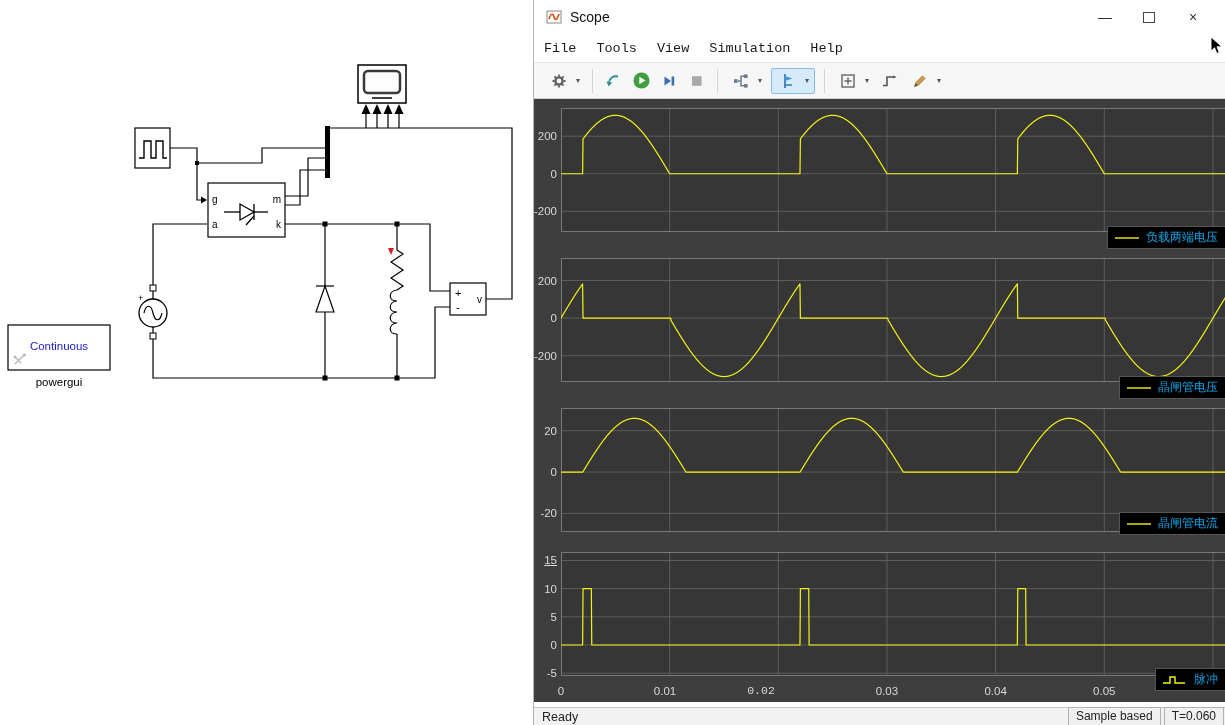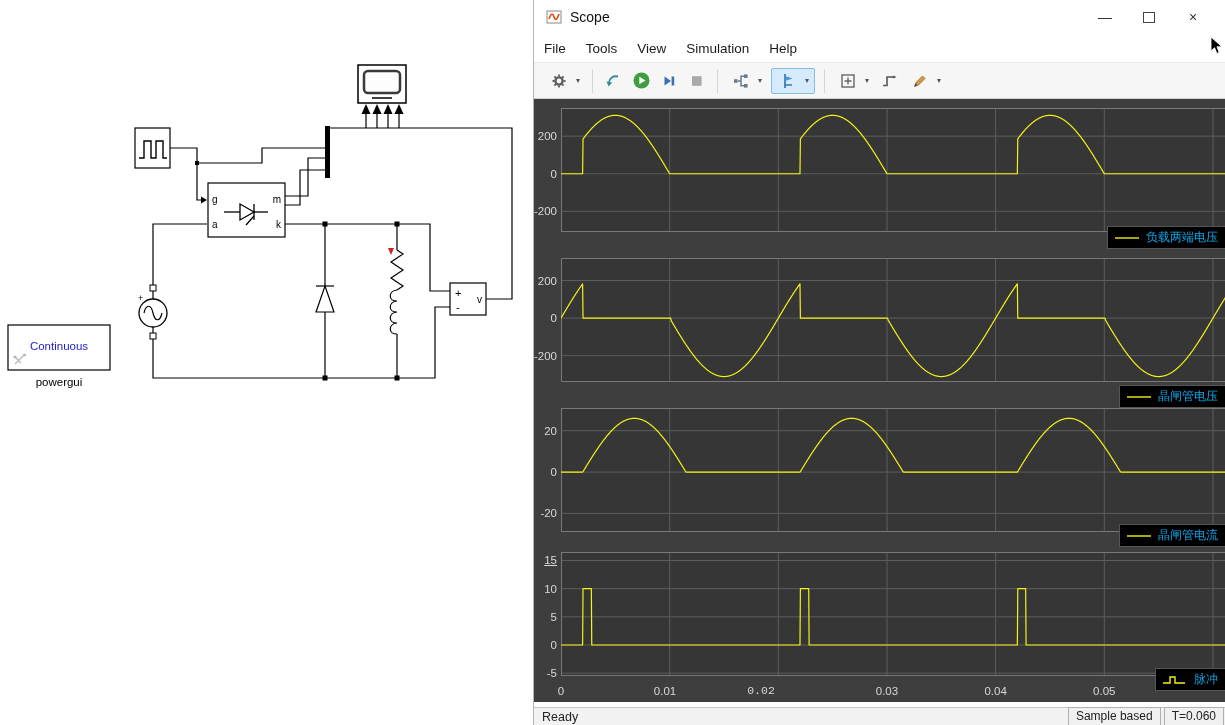--- a/index.html
+++ b/index.html
@@ -15,21 +15,21 @@
                 border-left:1px solid #b5b5b5;box-sizing:border-box;}
   .titlebar{height:34px;display:flex;align-items:center;background:#ffffff;padding-left:12px;}
   .titlebar .title{font-size:14px;color:#111;margin-left:8px;}
   .wincontrols{margin-left:auto;display:flex;align-items:center;padding-right:10px;}
   .wincontrols .wbtn{width:44px;height:30px;display:flex;align-items:center;justify-content:center;
                      font-size:14px;color:#333;cursor:default;}
   .maxbox{width:10px;height:9px;border:1.3px solid #444;display:inline-block;}
   .closex{font-size:17px;}
 
   .menubar{height:28px;display:flex;align-items:center;background:#ffffff;font-size:13.5px;color:#1a1a1a;position:relative;}
-  .menubar .mitem{padding:0 10px;height:100%;display:flex;align-items:center;}
+  .menubar .mitem{padding:0 10px;height:100%;display:flex;align-items:center;font-family:Liberation Mono, monospace;}
   #mouse-cursor{position:absolute;right:2px;top:2px;}
 
   .toolbar{height:37px;background:#f6f6f6;border-top:1px solid #e9e9e9;border-bottom:1px solid #cfcfcf;
            display:flex;align-items:center;padding-left:8px;box-sizing:border-box;}
   .tool{display:flex;align-items:center;justify-content:center;width:20px;height:24px;margin:0 4px;}
   .tgroup{display:flex;align-items:center;margin:0 3px;}
   .tgroup.active{background:#d5eafb;border:1px solid #86bde4;border-radius:2px;padding:0 2px;}
   .caret{font-size:8px;color:#555;width:10px;text-align:center;}
   .tsep{width:1px;height:24px;background:#d5d5d5;margin:0 6px;}
 
@@ -335,27 +335,27 @@
             <polyline points="0.00,93.00 0.42,93.00 0.83,93.00 1.25,93.00 1.66,93.00 2.08,93.00 2.49,93.00 2.91,93.00 3.33,93.00 3.74,93.00 4.16,93.00 4.57,93.00 4.99,93.00 5.40,93.00 5.82,93.00 6.23,93.00 6.65,93.00 7.07,93.00 7.48,93.00 7.90,93.00 8.31,93.00 8.73,93.00 9.14,93.00 9.56,93.00 9.97,93.00 10.39,93.00 10.81,93.00 11.22,93.00 11.64,93.00 12.05,93.00 12.47,93.00 12.88,93.00 13.30,93.00 13.72,93.00 14.13,93.00 14.55,93.00 14.96,93.00 15.38,93.00 15.79,93.00 16.21,93.00 16.63,93.00 17.04,93.00 17.46,93.00 17.87,93.00 18.29,93.00 18.70,93.00 19.12,93.00 19.53,93.00 19.95,93.00 20.37,93.00 20.78,93.00 21.20,93.00 21.61,93.00 22.03,36.64 22.44,36.64 22.86,36.64 23.27,36.64 23.69,36.64 24.11,36.64 24.52,36.64 24.94,36.64 25.35,36.64 25.77,36.64 26.18,36.64 26.60,36.64 27.02,36.64 27.43,36.64 27.85,36.64 28.26,36.64 28.68,36.64 29.09,36.64 29.51,36.64 29.92,36.64 30.34,36.64 30.76,93.00 31.17,93.00 31.59,93.00 32.00,93.00 32.42,93.00 32.83,93.00 33.25,93.00 33.67,93.00 34.08,93.00 34.50,93.00 34.91,93.00 35.33,93.00 35.74,93.00 36.16,93.00 36.58,93.00 36.99,93.00 37.41,93.00 37.82,93.00 38.24,93.00 38.65,93.00 39.07,93.00 39.48,93.00 39.90,93.00 40.32,93.00 40.73,93.00 41.15,93.00 41.56,93.00 41.98,93.00 42.39,93.00 42.81,93.00 43.23,93.00 43.64,93.00 44.06,93.00 44.47,93.00 44.89,93.00 45.30,93.00 45.72,93.00 46.13,93.00 46.55,93.00 46.97,93.00 47.38,93.00 47.80,93.00 48.21,93.00 48.63,93.00 49.04,93.00 49.46,93.00 49.88,93.00 50.29,93.00 50.71,93.00 51.12,93.00 51.54,93.00 51.95,93.00 52.37,93.00 52.78,93.00 53.20,93.00 53.62,93.00 54.03,93.00 54.45,93.00 54.86,93.00 55.28,93.00 55.69,93.00 56.11,93.00 56.53,93.00 56.94,93.00 57.36,93.00 57.77,93.00 58.19,93.00 58.60,93.00 59.02,93.00 59.43,93.00 59.85,93.00 60.27,93.00 60.68,93.00 61.10,93.00 61.51,93.00 61.93,93.00 62.34,93.00 62.76,93.00 63.18,93.00 63.59,93.00 64.01,93.00 64.42,93.00 64.84,93.00 65.25,93.00 65.67,93.00 66.08,93.00 66.50,93.00 66.92,93.00 67.33,93.00 67.75,93.00 68.16,93.00 68.58,93.00 68.99,93.00 69.41,93.00 69.83,93.00 70.24,93.00 70.66,93.00 71.07,93.00 71.49,93.00 71.90,93.00 72.32,93.00 72.73,93.00 73.15,93.00 73.57,93.00 73.98,93.00 74.40,93.00 74.81,93.00 75.23,93.00 75.64,93.00 76.06,93.00 76.48,93.00 76.89,93.00 77.31,93.00 77.72,93.00 78.14,93.00 78.55,93.00 78.97,93.00 79.38,93.00 79.80,93.00 80.22,93.00 80.63,93.00 81.05,93.00 81.46,93.00 81.88,93.00 82.29,93.00 82.71,93.00 83.13,93.00 83.54,93.00 83.96,93.00 84.37,93.00 84.79,93.00 85.20,93.00 85.62,93.00 86.03,93.00 86.45,93.00 86.87,93.00 87.28,93.00 87.70,93.00 88.11,93.00 88.53,93.00 88.94,93.00 89.36,93.00 89.77,93.00 90.19,93.00 90.61,93.00 91.02,93.00 91.44,93.00 91.85,93.00 92.27,93.00 92.68,93.00 93.10,93.00 93.52,93.00 93.93,93.00 94.35,93.00 94.76,93.00 95.18,93.00 95.59,93.00 96.01,93.00 96.43,93.00 96.84,93.00 97.26,93.00 97.67,93.00 98.09,93.00 98.50,93.00 98.92,93.00 99.33,93.00 99.75,93.00 100.17,93.00 100.58,93.00 101.00,93.00 101.41,93.00 101.83,93.00 102.24,93.00 102.66,93.00 103.08,93.00 103.49,93.00 103.91,93.00 104.32,93.00 104.74,93.00 105.15,93.00 105.57,93.00 105.98,93.00 106.40,93.00 106.82,93.00 107.23,93.00 107.65,93.00 108.06,93.00 108.48,93.00 108.89,93.00 109.31,93.00 109.73,93.00 110.14,93.00 110.56,93.00 110.97,93.00 111.39,93.00 111.80,93.00 112.22,93.00 112.63,93.00 113.05,93.00 113.47,93.00 113.88,93.00 114.30,93.00 114.71,93.00 115.13,93.00 115.54,93.00 115.96,93.00 116.37,93.00 116.79,93.00 117.21,93.00 117.62,93.00 118.04,93.00 118.45,93.00 118.87,93.00 119.28,93.00 119.70,93.00 120.12,93.00 120.53,93.00 120.95,93.00 121.36,93.00 121.78,93.00 122.19,93.00 122.61,93.00 123.02,93.00 123.44,93.00 123.86,93.00 124.27,93.00 124.69,93.00 125.10,93.00 125.52,93.00 125.93,93.00 126.35,93.00 126.77,93.00 127.18,93.00 127.60,93.00 128.01,93.00 128.43,93.00 128.84,93.00 129.26,93.00 129.68,93.00 130.09,93.00 130.51,93.00 130.92,93.00 131.34,93.00 131.75,93.00 132.17,93.00 132.58,93.00 133.00,93.00 133.42,93.00 133.83,93.00 134.25,93.00 134.66,93.00 135.08,93.00 135.49,93.00 135.91,93.00 136.33,93.00 136.74,93.00 137.16,93.00 137.57,93.00 137.99,93.00 138.40,93.00 138.82,93.00 139.23,93.00 139.65,93.00 140.07,93.00 140.48,93.00 140.90,93.00 141.31,93.00 141.73,93.00 142.14,93.00 142.56,93.00 142.97,93.00 143.39,93.00 143.81,93.00 144.22,93.00 144.64,93.00 145.05,93.00 145.47,93.00 145.88,93.00 146.30,93.00 146.72,93.00 147.13,93.00 147.55,93.00 147.96,93.00 148.38,93.00 148.79,93.00 149.21,93.00 149.63,93.00 150.04,93.00 150.46,93.00 150.87,93.00 151.29,93.00 151.70,93.00 152.12,93.00 152.53,93.00 152.95,93.00 153.37,93.00 153.78,93.00 154.20,93.00 154.61,93.00 155.03,93.00 155.44,93.00 155.86,93.00 156.27,93.00 156.69,93.00 157.11,93.00 157.52,93.00 157.94,93.00 158.35,93.00 158.77,93.00 159.18,93.00 159.60,93.00 160.02,93.00 160.43,93.00 160.85,93.00 161.26,93.00 161.68,93.00 162.09,93.00 162.51,93.00 162.92,93.00 163.34,93.00 163.76,93.00 164.17,93.00 164.59,93.00 165.00,93.00 165.42,93.00 165.83,93.00 166.25,93.00 166.67,93.00 167.08,93.00 167.50,93.00 167.91,93.00 168.33,93.00 168.74,93.00 169.16,93.00 169.58,93.00 169.99,93.00 170.41,93.00 170.82,93.00 171.24,93.00 171.65,93.00 172.07,93.00 172.48,93.00 172.90,93.00 173.32,93.00 173.73,93.00 174.15,93.00 174.56,93.00 174.98,93.00 175.39,93.00 175.81,93.00 176.23,93.00 176.64,93.00 177.06,93.00 177.47,93.00 177.89,93.00 178.30,93.00 178.72,93.00 179.13,93.00 179.55,93.00 179.97,93.00 180.38,93.00 180.80,93.00 181.21,93.00 181.63,93.00 182.04,93.00 182.46,93.00 182.87,93.00 183.29,93.00 183.71,93.00 184.12,93.00 184.54,93.00 184.95,93.00 185.37,93.00 185.78,93.00 186.20,93.00 186.62,93.00 187.03,93.00 187.45,93.00 187.86,93.00 188.28,93.00 188.69,93.00 189.11,93.00 189.52,93.00 189.94,93.00 190.36,93.00 190.77,93.00 191.19,93.00 191.60,93.00 192.02,93.00 192.43,93.00 192.85,93.00 193.27,93.00 193.68,93.00 194.10,93.00 194.51,93.00 194.93,93.00 195.34,93.00 195.76,93.00 196.18,93.00 196.59,93.00 197.01,93.00 197.42,93.00 197.84,93.00 198.25,93.00 198.67,93.00 199.08,93.00 199.50,93.00 199.92,93.00 200.33,93.00 200.75,93.00 201.16,93.00 201.58,93.00 201.99,93.00 202.41,93.00 202.82,93.00 203.24,93.00 203.66,93.00 204.07,93.00 204.49,93.00 204.90,93.00 205.32,93.00 205.73,93.00 206.15,93.00 206.57,93.00 206.98,93.00 207.40,93.00 207.81,93.00 208.23,93.00 208.64,93.00 209.06,93.00 209.47,93.00 209.89,93.00 210.31,93.00 210.72,93.00 211.14,93.00 211.55,93.00 211.97,93.00 212.38,93.00 212.80,93.00 213.22,93.00 213.63,93.00 214.05,93.00 214.46,93.00 214.88,93.00 215.29,93.00 215.71,93.00 216.12,93.00 216.54,93.00 216.96,93.00 217.37,93.00 217.79,93.00 218.20,93.00 218.62,93.00 219.03,93.00 219.45,93.00 219.87,93.00 220.28,93.00 220.70,93.00 221.11,93.00 221.53,93.00 221.94,93.00 222.36,93.00 222.78,93.00 223.19,93.00 223.61,93.00 224.02,93.00 224.44,93.00 224.85,93.00 225.27,93.00 225.68,93.00 226.10,93.00 226.52,93.00 226.93,93.00 227.35,93.00 227.76,93.00 228.18,93.00 228.59,93.00 229.01,93.00 229.42,93.00 229.84,93.00 230.26,93.00 230.67,93.00 231.09,93.00 231.50,93.00 231.92,93.00 232.33,93.00 232.75,93.00 233.17,93.00 233.58,93.00 234.00,93.00 234.41,93.00 234.83,93.00 235.24,93.00 235.66,93.00 236.08,93.00 236.49,93.00 236.91,93.00 237.32,93.00 237.74,93.00 238.15,93.00 238.57,93.00 238.98,93.00 239.40,36.64 239.82,36.64 240.23,36.64 240.65,36.64 241.06,36.64 241.48,36.64 241.89,36.64 242.31,36.64 242.72,36.64 243.14,36.64 243.56,36.64 243.97,36.64 244.39,36.64 244.80,36.64 245.22,36.64 245.63,36.64 246.05,36.64 246.47,36.64 246.88,36.64 247.30,36.64 247.71,36.64 248.13,93.00 248.54,93.00 248.96,93.00 249.38,93.00 249.79,93.00 250.21,93.00 250.62,93.00 251.04,93.00 251.45,93.00 251.87,93.00 252.28,93.00 252.70,93.00 253.12,93.00 253.53,93.00 253.95,93.00 254.36,93.00 254.78,93.00 255.19,93.00 255.61,93.00 256.03,93.00 256.44,93.00 256.86,93.00 257.27,93.00 257.69,93.00 258.10,93.00 258.52,93.00 258.93,93.00 259.35,93.00 259.77,93.00 260.18,93.00 260.60,93.00 261.01,93.00 261.43,93.00 261.84,93.00 262.26,93.00 262.67,93.00 263.09,93.00 263.51,93.00 263.92,93.00 264.34,93.00 264.75,93.00 265.17,93.00 265.58,93.00 266.00,93.00 266.42,93.00 266.83,93.00 267.25,93.00 267.66,93.00 268.08,93.00 268.49,93.00 268.91,93.00 269.32,93.00 269.74,93.00 270.16,93.00 270.57,93.00 270.99,93.00 271.40,93.00 271.82,93.00 272.23,93.00 272.65,93.00 273.07,93.00 273.48,93.00 273.90,93.00 274.31,93.00 274.73,93.00 275.14,93.00 275.56,93.00 275.98,93.00 276.39,93.00 276.81,93.00 277.22,93.00 277.64,93.00 278.05,93.00 278.47,93.00 278.88,93.00 279.30,93.00 279.72,93.00 280.13,93.00 280.55,93.00 280.96,93.00 281.38,93.00 281.79,93.00 282.21,93.00 282.63,93.00 283.04,93.00 283.46,93.00 283.87,93.00 284.29,93.00 284.70,93.00 285.12,93.00 285.53,93.00 285.95,93.00 286.37,93.00 286.78,93.00 287.20,93.00 287.61,93.00 288.03,93.00 288.44,93.00 288.86,93.00 289.27,93.00 289.69,93.00 290.11,93.00 290.52,93.00 290.94,93.00 291.35,93.00 291.77,93.00 292.18,93.00 292.60,93.00 293.02,93.00 293.43,93.00 293.85,93.00 294.26,93.00 294.68,93.00 295.09,93.00 295.51,93.00 295.93,93.00 296.34,93.00 296.76,93.00 297.17,93.00 297.59,93.00 298.00,93.00 298.42,93.00 298.83,93.00 299.25,93.00 299.67,93.00 300.08,93.00 300.50,93.00 300.91,93.00 301.33,93.00 301.74,93.00 302.16,93.00 302.57,93.00 302.99,93.00 303.41,93.00 303.82,93.00 304.24,93.00 304.65,93.00 305.07,93.00 305.48,93.00 305.90,93.00 306.32,93.00 306.73,93.00 307.15,93.00 307.56,93.00 307.98,93.00 308.39,93.00 308.81,93.00 309.22,93.00 309.64,93.00 310.06,93.00 310.47,93.00 310.89,93.00 311.30,93.00 311.72,93.00 312.13,93.00 312.55,93.00 312.97,93.00 313.38,93.00 313.80,93.00 314.21,93.00 314.63,93.00 315.04,93.00 315.46,93.00 315.88,93.00 316.29,93.00 316.71,93.00 317.12,93.00 317.54,93.00 317.95,93.00 318.37,93.00 318.78,93.00 319.20,93.00 319.62,93.00 320.03,93.00 320.45,93.00 320.86,93.00 321.28,93.00 321.69,93.00 322.11,93.00 322.53,93.00 322.94,93.00 323.36,93.00 323.77,93.00 324.19,93.00 324.60,93.00 325.02,93.00 325.43,93.00 325.85,93.00 326.27,93.00 326.68,93.00 327.10,93.00 327.51,93.00 327.93,93.00 328.34,93.00 328.76,93.00 329.18,93.00 329.59,93.00 330.01,93.00 330.42,93.00 330.84,93.00 331.25,93.00 331.67,93.00 332.08,93.00 332.50,93.00 332.92,93.00 333.33,93.00 333.75,93.00 334.16,93.00 334.58,93.00 334.99,93.00 335.41,93.00 335.82,93.00 336.24,93.00 336.66,93.00 337.07,93.00 337.49,93.00 337.90,93.00 338.32,93.00 338.73,93.00 339.15,93.00 339.57,93.00 339.98,93.00 340.40,93.00 340.81,93.00 341.23,93.00 341.64,93.00 342.06,93.00 342.48,93.00 342.89,93.00 343.31,93.00 343.72,93.00 344.14,93.00 344.55,93.00 344.97,93.00 345.38,93.00 345.80,93.00 346.22,93.00 346.63,93.00 347.05,93.00 347.46,93.00 347.88,93.00 348.29,93.00 348.71,93.00 349.13,93.00 349.54,93.00 349.96,93.00 350.37,93.00 350.79,93.00 351.20,93.00 351.62,93.00 352.03,93.00 352.45,93.00 352.87,93.00 353.28,93.00 353.70,93.00 354.11,93.00 354.53,93.00 354.94,93.00 355.36,93.00 355.78,93.00 356.19,93.00 356.61,93.00 357.02,93.00 357.44,93.00 357.85,93.00 358.27,93.00 358.68,93.00 359.10,93.00 359.52,93.00 359.93,93.00 360.35,93.00 360.76,93.00 361.18,93.00 361.59,93.00 362.01,93.00 362.43,93.00 362.84,93.00 363.26,93.00 363.67,93.00 364.09,93.00 364.50,93.00 364.92,93.00 365.33,93.00 365.75,93.00 366.17,93.00 366.58,93.00 367.00,93.00 367.41,93.00 367.83,93.00 368.24,93.00 368.66,93.00 369.07,93.00 369.49,93.00 369.91,93.00 370.32,93.00 370.74,93.00 371.15,93.00 371.57,93.00 371.98,93.00 372.40,93.00 372.82,93.00 373.23,93.00 373.65,93.00 374.06,93.00 374.48,93.00 374.89,93.00 375.31,93.00 375.72,93.00 376.14,93.00 376.56,93.00 376.97,93.00 377.39,93.00 377.80,93.00 378.22,93.00 378.63,93.00 379.05,93.00 379.47,93.00 379.88,93.00 380.30,93.00 380.71,93.00 381.13,93.00 381.54,93.00 381.96,93.00 382.37,93.00 382.79,93.00 383.21,93.00 383.62,93.00 384.04,93.00 384.45,93.00 384.87,93.00 385.28,93.00 385.70,93.00 386.12,93.00 386.53,93.00 386.95,93.00 387.36,93.00 387.78,93.00 388.19,93.00 388.61,93.00 389.03,93.00 389.44,93.00 389.86,93.00 390.27,93.00 390.69,93.00 391.10,93.00 391.52,93.00 391.93,93.00 392.35,93.00 392.77,93.00 393.18,93.00 393.60,93.00 394.01,93.00 394.43,93.00 394.84,93.00 395.26,93.00 395.68,93.00 396.09,93.00 396.51,93.00 396.92,93.00 397.34,93.00 397.75,93.00 398.17,93.00 398.58,93.00 399.00,93.00 399.42,93.00 399.83,93.00 400.25,93.00 400.66,93.00 401.08,93.00 401.49,93.00 401.91,93.00 402.32,93.00 402.74,93.00 403.16,93.00 403.57,93.00 403.99,93.00 404.40,93.00 404.82,93.00 405.23,93.00 405.65,93.00 406.07,93.00 406.48,93.00 406.90,93.00 407.31,93.00 407.73,93.00 408.14,93.00 408.56,93.00 408.97,93.00 409.39,93.00 409.81,93.00 410.22,93.00 410.64,93.00 411.05,93.00 411.47,93.00 411.88,93.00 412.30,93.00 412.72,93.00 413.13,93.00 413.55,93.00 413.96,93.00 414.38,93.00 414.79,93.00 415.21,93.00 415.63,93.00 416.04,93.00 416.46,93.00 416.87,93.00 417.29,93.00 417.70,93.00 418.12,93.00 418.53,93.00 418.95,93.00 419.37,93.00 419.78,93.00 420.20,93.00 420.61,93.00 421.03,93.00 421.44,93.00 421.86,93.00 422.27,93.00 422.69,93.00 423.11,93.00 423.52,93.00 423.94,93.00 424.35,93.00 424.77,93.00 425.18,93.00 425.60,93.00 426.02,93.00 426.43,93.00 426.85,93.00 427.26,93.00 427.68,93.00 428.09,93.00 428.51,93.00 428.93,93.00 429.34,93.00 429.76,93.00 430.17,93.00 430.59,93.00 431.00,93.00 431.42,93.00 431.83,93.00 432.25,93.00 432.67,93.00 433.08,93.00 433.50,93.00 433.91,93.00 434.33,93.00 434.74,93.00 435.16,93.00 435.58,93.00 435.99,93.00 436.41,93.00 436.82,93.00 437.24,93.00 437.65,93.00 438.07,93.00 438.48,93.00 438.90,93.00 439.32,93.00 439.73,93.00 440.15,93.00 440.56,93.00 440.98,93.00 441.39,93.00 441.81,93.00 442.23,93.00 442.64,93.00 443.06,93.00 443.47,93.00 443.89,93.00 444.30,93.00 444.72,93.00 445.13,93.00 445.55,93.00 445.97,93.00 446.38,93.00 446.80,93.00 447.21,93.00 447.63,93.00 448.04,93.00 448.46,93.00 448.88,93.00 449.29,93.00 449.71,93.00 450.12,93.00 450.54,93.00 450.95,93.00 451.37,93.00 451.78,93.00 452.20,93.00 452.62,93.00 453.03,93.00 453.45,93.00 453.86,93.00 454.28,93.00 454.69,93.00 455.11,93.00 455.52,93.00 455.94,93.00 456.36,93.00 456.77,36.64 457.19,36.64 457.60,36.64 458.02,36.64 458.43,36.64 458.85,36.64 459.27,36.64 459.68,36.64 460.10,36.64 460.51,36.64 460.93,36.64 461.34,36.64 461.76,36.64 462.18,36.64 462.59,36.64 463.01,36.64 463.42,36.64 463.84,36.64 464.25,36.64 464.67,36.64 465.08,93.00 465.50,93.00 465.92,93.00 466.33,93.00 466.75,93.00 467.16,93.00 467.58,93.00 467.99,93.00 468.41,93.00 468.82,93.00 469.24,93.00 469.66,93.00 470.07,93.00 470.49,93.00 470.90,93.00 471.32,93.00 471.73,93.00 472.15,93.00 472.57,93.00 472.98,93.00 473.40,93.00 473.81,93.00 474.23,93.00 474.64,93.00 475.06,93.00 475.47,93.00 475.89,93.00 476.31,93.00 476.72,93.00 477.14,93.00 477.55,93.00 477.97,93.00 478.38,93.00 478.80,93.00 479.22,93.00 479.63,93.00 480.05,93.00 480.46,93.00 480.88,93.00 481.29,93.00 481.71,93.00 482.12,93.00 482.54,93.00 482.96,93.00 483.37,93.00 483.79,93.00 484.20,93.00 484.62,93.00 485.03,93.00 485.45,93.00 485.87,93.00 486.28,93.00 486.70,93.00 487.11,93.00 487.53,93.00 487.94,93.00 488.36,93.00 488.77,93.00 489.19,93.00 489.61,93.00 490.02,93.00 490.44,93.00 490.85,93.00 491.27,93.00 491.68,93.00 492.10,93.00 492.52,93.00 492.93,93.00 493.35,93.00 493.76,93.00 494.18,93.00 494.59,93.00 495.01,93.00 495.43,93.00 495.84,93.00 496.26,93.00 496.67,93.00 497.09,93.00 497.50,93.00 497.92,93.00 498.33,93.00 498.75,93.00 499.17,93.00 499.58,93.00 500.00,93.00 500.41,93.00 500.83,93.00 501.24,93.00 501.66,93.00 502.07,93.00 502.49,93.00 502.91,93.00 503.32,93.00 503.74,93.00 504.15,93.00 504.57,93.00 504.98,93.00 505.40,93.00 505.82,93.00 506.23,93.00 506.65,93.00 507.06,93.00 507.48,93.00 507.89,93.00 508.31,93.00 508.73,93.00 509.14,93.00 509.56,93.00 509.97,93.00 510.39,93.00 510.80,93.00 511.22,93.00 511.63,93.00 512.05,93.00 512.47,93.00 512.88,93.00 513.30,93.00 513.71,93.00 514.13,93.00 514.54,93.00 514.96,93.00 515.37,93.00 515.79,93.00 516.21,93.00 516.62,93.00 517.04,93.00 517.45,93.00 517.87,93.00 518.28,93.00 518.70,93.00 519.12,93.00 519.53,93.00 519.95,93.00 520.36,93.00 520.78,93.00 521.19,93.00 521.61,93.00 522.02,93.00 522.44,93.00 522.86,93.00 523.27,93.00 523.69,93.00 524.10,93.00 524.52,93.00 524.93,93.00 525.35,93.00 525.77,93.00 526.18,93.00 526.60,93.00 527.01,93.00 527.43,93.00 527.84,93.00 528.26,93.00 528.68,93.00 529.09,93.00 529.51,93.00 529.92,93.00 530.34,93.00 530.75,93.00 531.17,93.00 531.58,93.00 532.00,93.00 532.42,93.00 532.83,93.00 533.25,93.00 533.66,93.00 534.08,93.00 534.49,93.00 534.91,93.00 535.32,93.00 535.74,93.00 536.16,93.00 536.57,93.00 536.99,93.00 537.40,93.00 537.82,93.00 538.23,93.00 538.65,93.00 539.07,93.00 539.48,93.00 539.90,93.00 540.31,93.00 540.73,93.00 541.14,93.00 541.56,93.00 541.98,93.00 542.39,93.00 542.81,93.00 543.22,93.00 543.64,93.00 544.05,93.00 544.47,93.00 544.88,93.00 545.30,93.00 545.72,93.00 546.13,93.00 546.55,93.00 546.96,93.00 547.38,93.00 547.79,93.00 548.21,93.00 548.63,93.00 549.04,93.00 549.46,93.00 549.87,93.00 550.29,93.00 550.70,93.00 551.12,93.00 551.53,93.00 551.95,93.00 552.37,93.00 552.78,93.00 553.20,93.00 553.61,93.00 554.03,93.00 554.44,93.00 554.86,93.00 555.28,93.00 555.69,93.00 556.11,93.00 556.52,93.00 556.94,93.00 557.35,93.00 557.77,93.00 558.18,93.00 558.60,93.00 559.02,93.00 559.43,93.00 559.85,93.00 560.26,93.00 560.68,93.00 561.09,93.00 561.51,93.00 561.93,93.00 562.34,93.00 562.76,93.00 563.17,93.00 563.59,93.00 564.00,93.00 564.42,93.00 564.83,93.00 565.25,93.00 565.67,93.00 566.08,93.00 566.50,93.00 566.91,93.00 567.33,93.00 567.74,93.00 568.16,93.00 568.57,93.00 568.99,93.00 569.41,93.00 569.82,93.00 570.24,93.00 570.65,93.00 571.07,93.00 571.48,93.00 571.90,93.00 572.32,93.00 572.73,93.00 573.15,93.00 573.56,93.00 573.98,93.00 574.39,93.00 574.81,93.00 575.23,93.00 575.64,93.00 576.06,93.00 576.47,93.00 576.89,93.00 577.30,93.00 577.72,93.00 578.13,93.00 578.55,93.00 578.97,93.00 579.38,93.00 579.80,93.00 580.21,93.00 580.63,93.00 581.04,93.00 581.46,93.00 581.87,93.00 582.29,93.00 582.71,93.00 583.12,93.00 583.54,93.00 583.95,93.00 584.37,93.00 584.78,93.00 585.20,93.00 585.62,93.00 586.03,93.00 586.45,93.00 586.86,93.00 587.28,93.00 587.69,93.00 588.11,93.00 588.53,93.00 588.94,93.00 589.36,93.00 589.77,93.00 590.19,93.00 590.60,93.00 591.02,93.00 591.43,93.00 591.85,93.00 592.27,93.00 592.68,93.00 593.10,93.00 593.51,93.00 593.93,93.00 594.34,93.00 594.76,93.00 595.18,93.00 595.59,93.00 596.01,93.00 596.42,93.00 596.84,93.00 597.25,93.00 597.67,93.00 598.08,93.00 598.50,93.00 598.92,93.00 599.33,93.00 599.75,93.00 600.16,93.00 600.58,93.00 600.99,93.00 601.41,93.00 601.83,93.00 602.24,93.00 602.66,93.00 603.07,93.00 603.49,93.00 603.90,93.00 604.32,93.00 604.73,93.00 605.15,93.00 605.57,93.00 605.98,93.00 606.40,93.00 606.81,93.00 607.23,93.00 607.64,93.00 608.06,93.00 608.48,93.00 608.89,93.00 609.31,93.00 609.72,93.00 610.14,93.00 610.55,93.00 610.97,93.00 611.38,93.00 611.80,93.00 612.22,93.00 612.63,93.00 613.05,93.00 613.46,93.00 613.88,93.00 614.29,93.00 614.71,93.00 615.13,93.00 615.54,93.00 615.96,93.00 616.37,93.00 616.79,93.00 617.20,93.00 617.62,93.00 618.03,93.00 618.45,93.00 618.87,93.00 619.28,93.00 619.70,93.00 620.11,93.00 620.53,93.00 620.94,93.00 621.36,93.00 621.78,93.00 622.19,93.00 622.61,93.00 623.02,93.00 623.44,93.00 623.85,93.00 624.27,93.00 624.68,93.00 625.10,93.00 625.52,93.00 625.93,93.00 626.35,93.00 626.76,93.00 627.18,93.00 627.59,93.00 628.01,93.00 628.42,93.00 628.84,93.00 629.26,93.00 629.67,93.00 630.09,93.00 630.50,93.00 630.92,93.00 631.33,93.00 631.75,93.00 632.17,93.00 632.58,93.00 633.00,93.00 633.41,93.00 633.83,93.00 634.24,93.00 634.66,93.00 635.07,93.00 635.49,93.00 635.91,93.00 636.32,93.00 636.74,93.00 637.15,93.00 637.57,93.00 637.98,93.00 638.40,93.00 638.82,93.00 639.23,93.00 639.65,93.00 640.06,93.00 640.48,93.00 640.89,93.00 641.31,93.00 641.73,93.00 642.14,93.00 642.56,93.00 642.97,93.00 643.39,93.00 643.80,93.00 644.22,93.00 644.63,93.00 645.05,93.00 645.47,93.00 645.88,93.00 646.30,93.00 646.71,93.00 647.13,93.00 647.54,93.00 647.96,93.00 648.38,93.00 648.79,93.00 649.21,93.00 649.62,93.00 650.04,93.00 650.45,93.00 650.87,93.00 651.28,93.00 651.70,93.00 652.12,93.00 652.53,93.00 652.95,93.00 653.36,93.00 653.78,93.00 654.19,93.00 654.61,93.00 655.03,93.00 655.44,93.00 655.86,93.00 656.27,93.00 656.69,93.00 657.10,93.00 657.52,93.00 657.93,93.00 658.35,93.00 658.77,93.00 659.18,93.00 659.60,93.00 660.01,93.00 660.43,93.00 660.84,93.00 661.26,93.00 661.67,93.00 662.09,93.00 662.51,93.00 662.92,93.00 663.34,93.00 663.75,93.00 664.17,93.00 664.58,93.00 665.00,93.00 " fill="none" stroke="#f3f314" stroke-width="1.2" stroke-linejoin="round"></polyline>
           </svg>
         </div>
 
       <div class="legend" style="top:127px">
         <svg width="24" height="10">
           <line x1="0" y1="5" x2="24" y2="5" stroke="#f3f314" stroke-width="1.4"></line>
           </svg>
         <span>负载两端电压</span>
       </div>
-      <div class="legend" style="top:286px">
+      <div class="legend" style="top:277px">
         <svg width="24" height="10">
           <line x1="0" y1="5" x2="24" y2="5" stroke="#f3f314" stroke-width="1.4"></line>
           </svg>
         <span>晶闸管电压</span>
       </div>
-      <div class="legend" style="top:425px">
+      <div class="legend" style="top:413px">
         <svg width="24" height="10">
           <line x1="0" y1="5" x2="24" y2="5" stroke="#f3f314" stroke-width="1.4"></line>
           </svg>
         <span>晶闸管电流</span>
       </div>
       <div class="legend" style="top:569px">
         <svg width="24" height="12">
           <polyline points="0,9 7,9 7,3 12,3 12,9 22,9" fill="none" stroke="#f3f314" stroke-width="1.4"></polyline>
           </svg>
         <span>脉冲</span>

